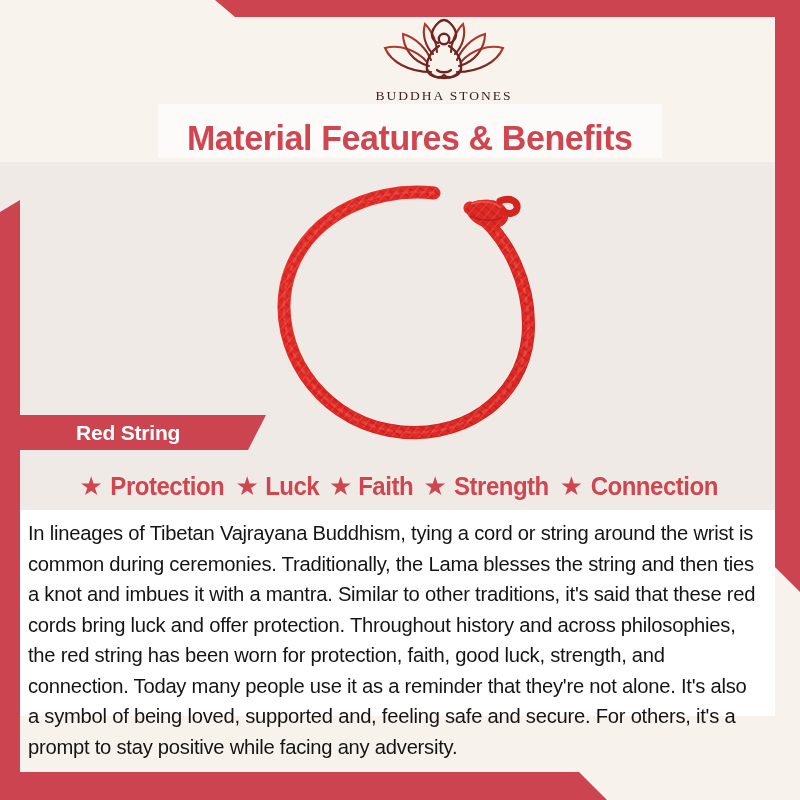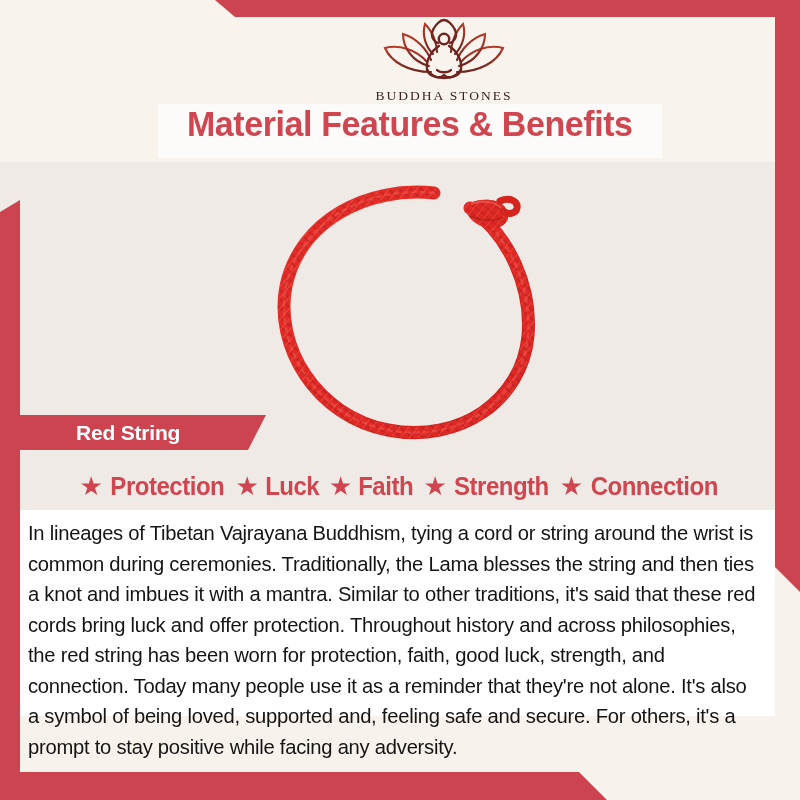--- a/index.html
+++ b/index.html
@@ -92,21 +92,21 @@
     font-weight: 400;
   }
 
   
   .title-box {
     position: absolute;
     left: 158px; top: 104px;
     width: 504px; height: 54px;
     background: #fdfbf9;
     display: flex;
-    align-items: flex-start;
+    align-items: flex-end;
     justify-content: center;
   }
   .title-text {
     font-size: 35px;
     font-weight: bold;
     color: #cf4650;
     letter-spacing: -0.4px;
     white-space: nowrap;
     font-family: "Liberation Sans", sans-serif;
     transform: scaleX(0.97);

